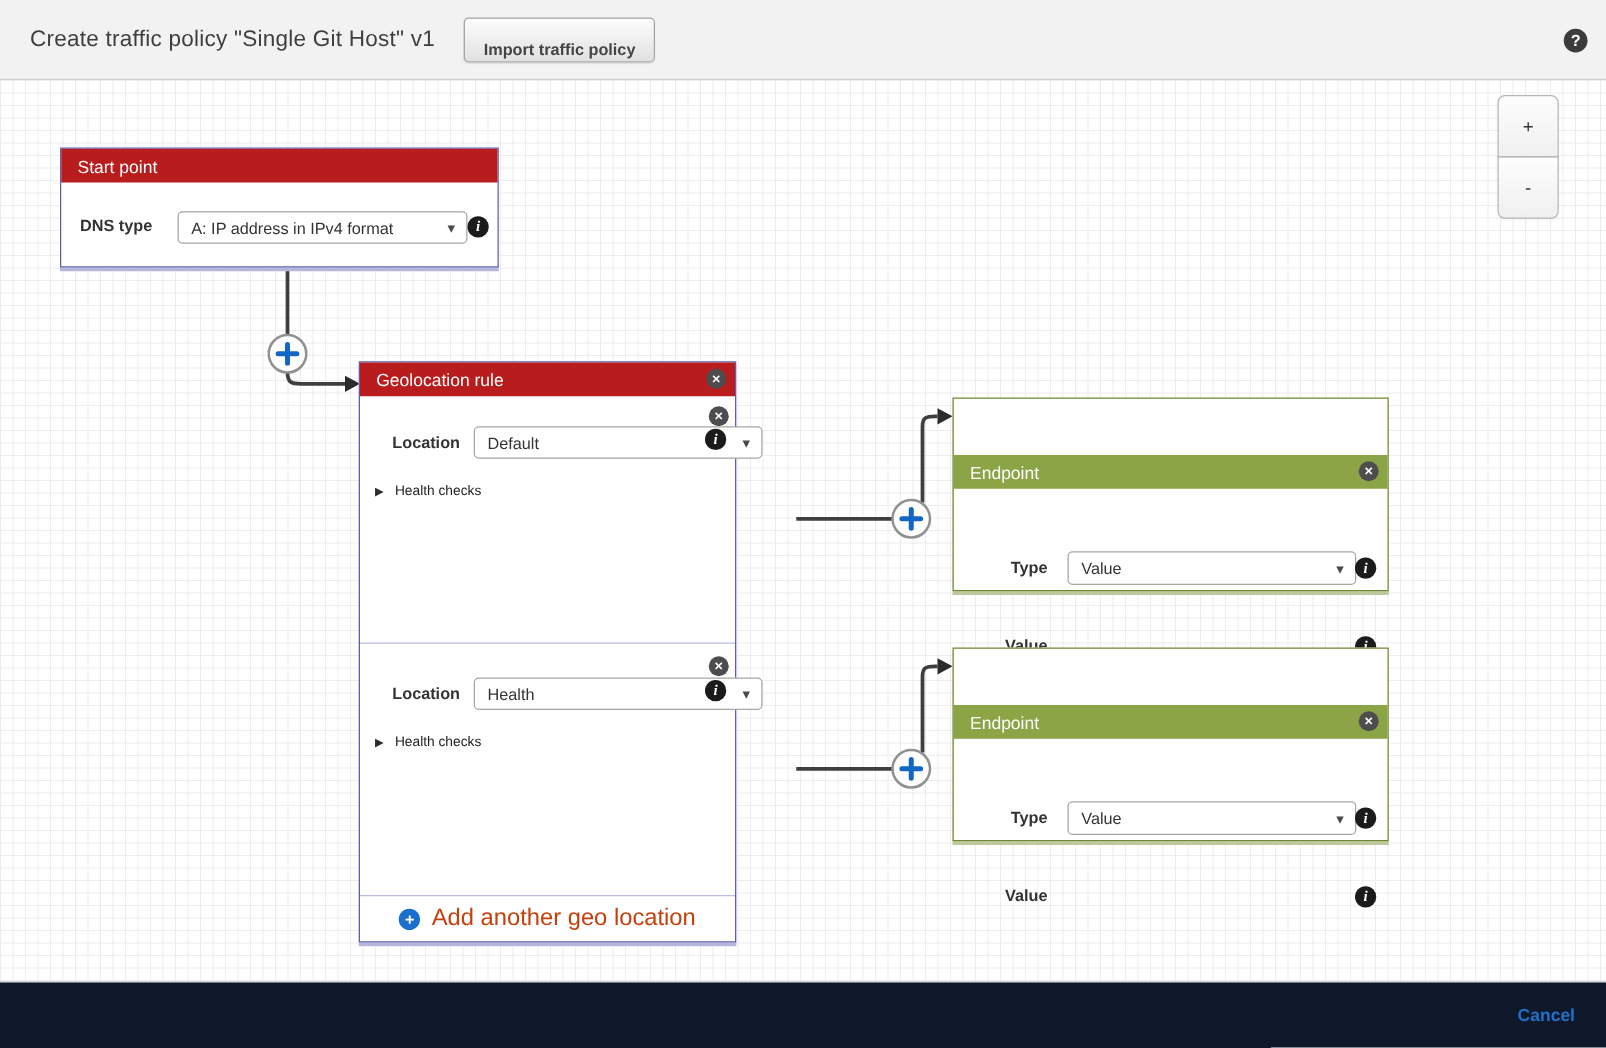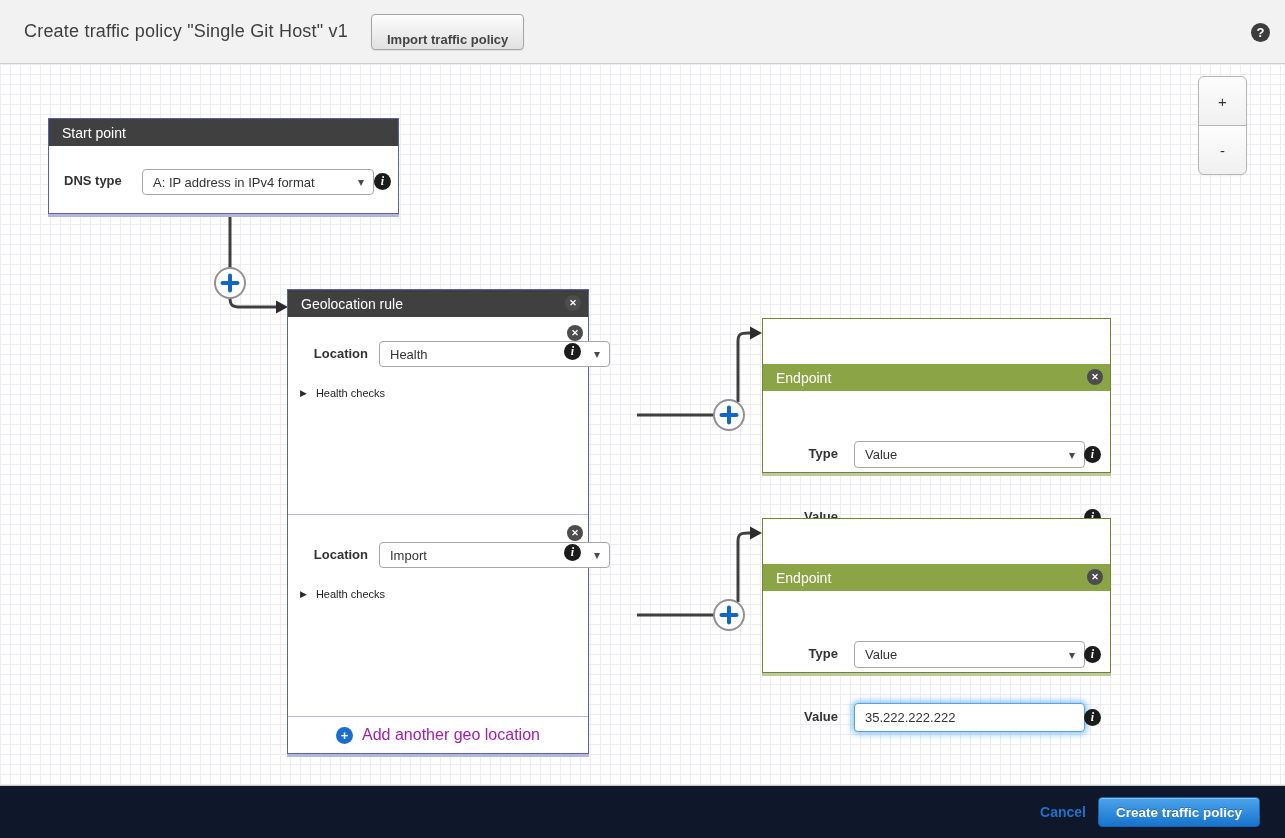--- a/index.html
+++ b/index.html
@@ -39,21 +39,21 @@
               cursor:pointer; box-shadow:0 1px 2px rgba(0,0,0,.06); }
   .zoom-btn.zin { border-radius:6px 6px 0 0; }
   .zoom-btn.zout { border-radius:0 0 6px 6px; margin-top:-1px; }
 
   
   .node { position:absolute; background:#fff; }
   .node.purple-node { border:1px solid #5c5fae; box-shadow:0 3px 0 #b4b6dc; }
   .node.green-node  { border:1px solid #6f8733; box-shadow:0 3px 0 #bcc99d; }
   .node-header { position:relative; height:27px; display:flex; align-items:center;
                  padding-left:13px; font-size:14px; color:#fff; }
-  .node-header.purple { background:#404040; }
+  .node-header.purple { background:#b91c1c; }
   .node-header.green  { background:#8ba546;margin-top:45px; }
   .node-header .close-icon { position:absolute; right:7px; top:5px; }
 
   .close-icon { width:16px; height:16px; border-radius:50%; background:#4d4d4d; color:#fff;
                 font-size:9px; font-weight:bold; line-height:16px; text-align:center;
                 display:inline-block; cursor:pointer; }
   .info-icon { position:absolute; width:17px; height:17px; border-radius:50%; background:#1b1b1b;
                color:#fff; font-family:"Liberation Serif",serif; font-style:italic; font-weight:bold;
                font-size:12px; line-height:16px; text-align:center; cursor:pointer; }
 
@@ -77,21 +77,21 @@
   .geo-section { position:relative; }
   .geo-section + .geo-section { border-top:1px solid #b9badd; }
   .geo-section .close-icon { position:absolute; }
   .health-row { position:absolute; display:flex; align-items:center; gap:9px; cursor:pointer; }
   .expand-icon { font-size:9px; color:#2b2b2b; }
   .health-label { font-size:11px; font-weight:normal; color:#222; }
   .add-row { height:37px; border-top:1px solid #b9badd; display:flex; align-items:center;
              justify-content:center; gap:9px; cursor:pointer; }
   .add-plus-icon { width:17px; height:17px; border-radius:50%; background:#1a6fce; color:#fff;
                    font-size:13px; font-weight:bold; line-height:17px; text-align:center; }
-  .add-link-label { font-size:16px; color:#a21caf; }
+  .add-link-label { font-size:19px; color:#c2410c; }
 
   
   .endpoint { width:349px; height:155px; }
   #endpoint-1 { left:762px; top:254px; }
   #endpoint-2 { left:762px; top:454px; }
   .endpoint .node-body { height:128px; }
 
   
   .footer { position:absolute; bottom:0; left:0; width:100%; height:52px; background:#0f172a;
             display:flex; align-items:center; justify-content:flex-end; gap:12px; padding-right:25px; }
@@ -163,35 +163,35 @@
     <div class="node purple-node" id="geo-rule">
       <div class="node-header purple">
         <span>Geolocation rule</span>
         <span class="close-icon">✕</span>
       </div>
 
       <div class="geo-section" style="height:197px;">
         <span class="close-icon" style="right:5px;top:8px;">✕</span>
         <span class="lbl" style="left:0;width:80px;text-align:right;top:29px;">Location</span>
         <div class="select" style="left:91px;top:24px;width:231px;">
-          <span>Health</span>
+          <span>Default</span>
           <span class="caret">▾</span>
         </div>
         <span class="info-icon" style="right:7px;top:26px;">i</span>
         <div class="health-row" style="left:12px;top:70px;">
           <span class="expand-icon">▶</span>
           <span class="health-label">Health checks</span>
         </div>
       </div>
 
       <div class="geo-section" style="height:202px;">
         <span class="close-icon" style="right:5px;top:10px;">✕</span>
         <span class="lbl" style="left:0;width:80px;text-align:right;top:32px;">Location</span>
         <div class="select" style="left:91px;top:27px;width:231px;">
-          <span>Import</span>
+          <span>Health</span>
           <span class="caret">▾</span>
         </div>
         <span class="info-icon" style="right:7px;top:29px;">i</span>
         <div class="health-row" style="left:12px;top:73px;">
           <span class="expand-icon">▶</span>
           <span class="health-label">Health checks</span>
         </div>
       </div>
 
       <div class="add-row">
@@ -225,25 +225,23 @@
       </div>
       <div class="node-body">
         <span class="lbl" style="left:0;width:75px;text-align:right;top:55px;">Type</span>
         <div class="select" style="left:91px;top:50px;width:231px;height:27px;">
           <span>Value</span>
           <span class="caret">▾</span>
         </div>
         <span class="info-icon" style="right:9px;top:55px;">i</span>
 
         <span class="lbl" style="left:0;width:75px;text-align:right;top:118px;">Value</span>
-        <input type="text" class="text-input focused" style="left: 91px; top: 112px; width: 231px;" value="35.222.222.222">
         <span class="info-icon" style="right:9px;top:118px;">i</span>
       </div>
     </div>
 
   </div>
 
   <div class="footer">
     <a class="cancel-link">Cancel</a>
-    <button class="btn-primary">Create traffic policy</button>
   </div>
 
 </div>
 
 </body></html>

